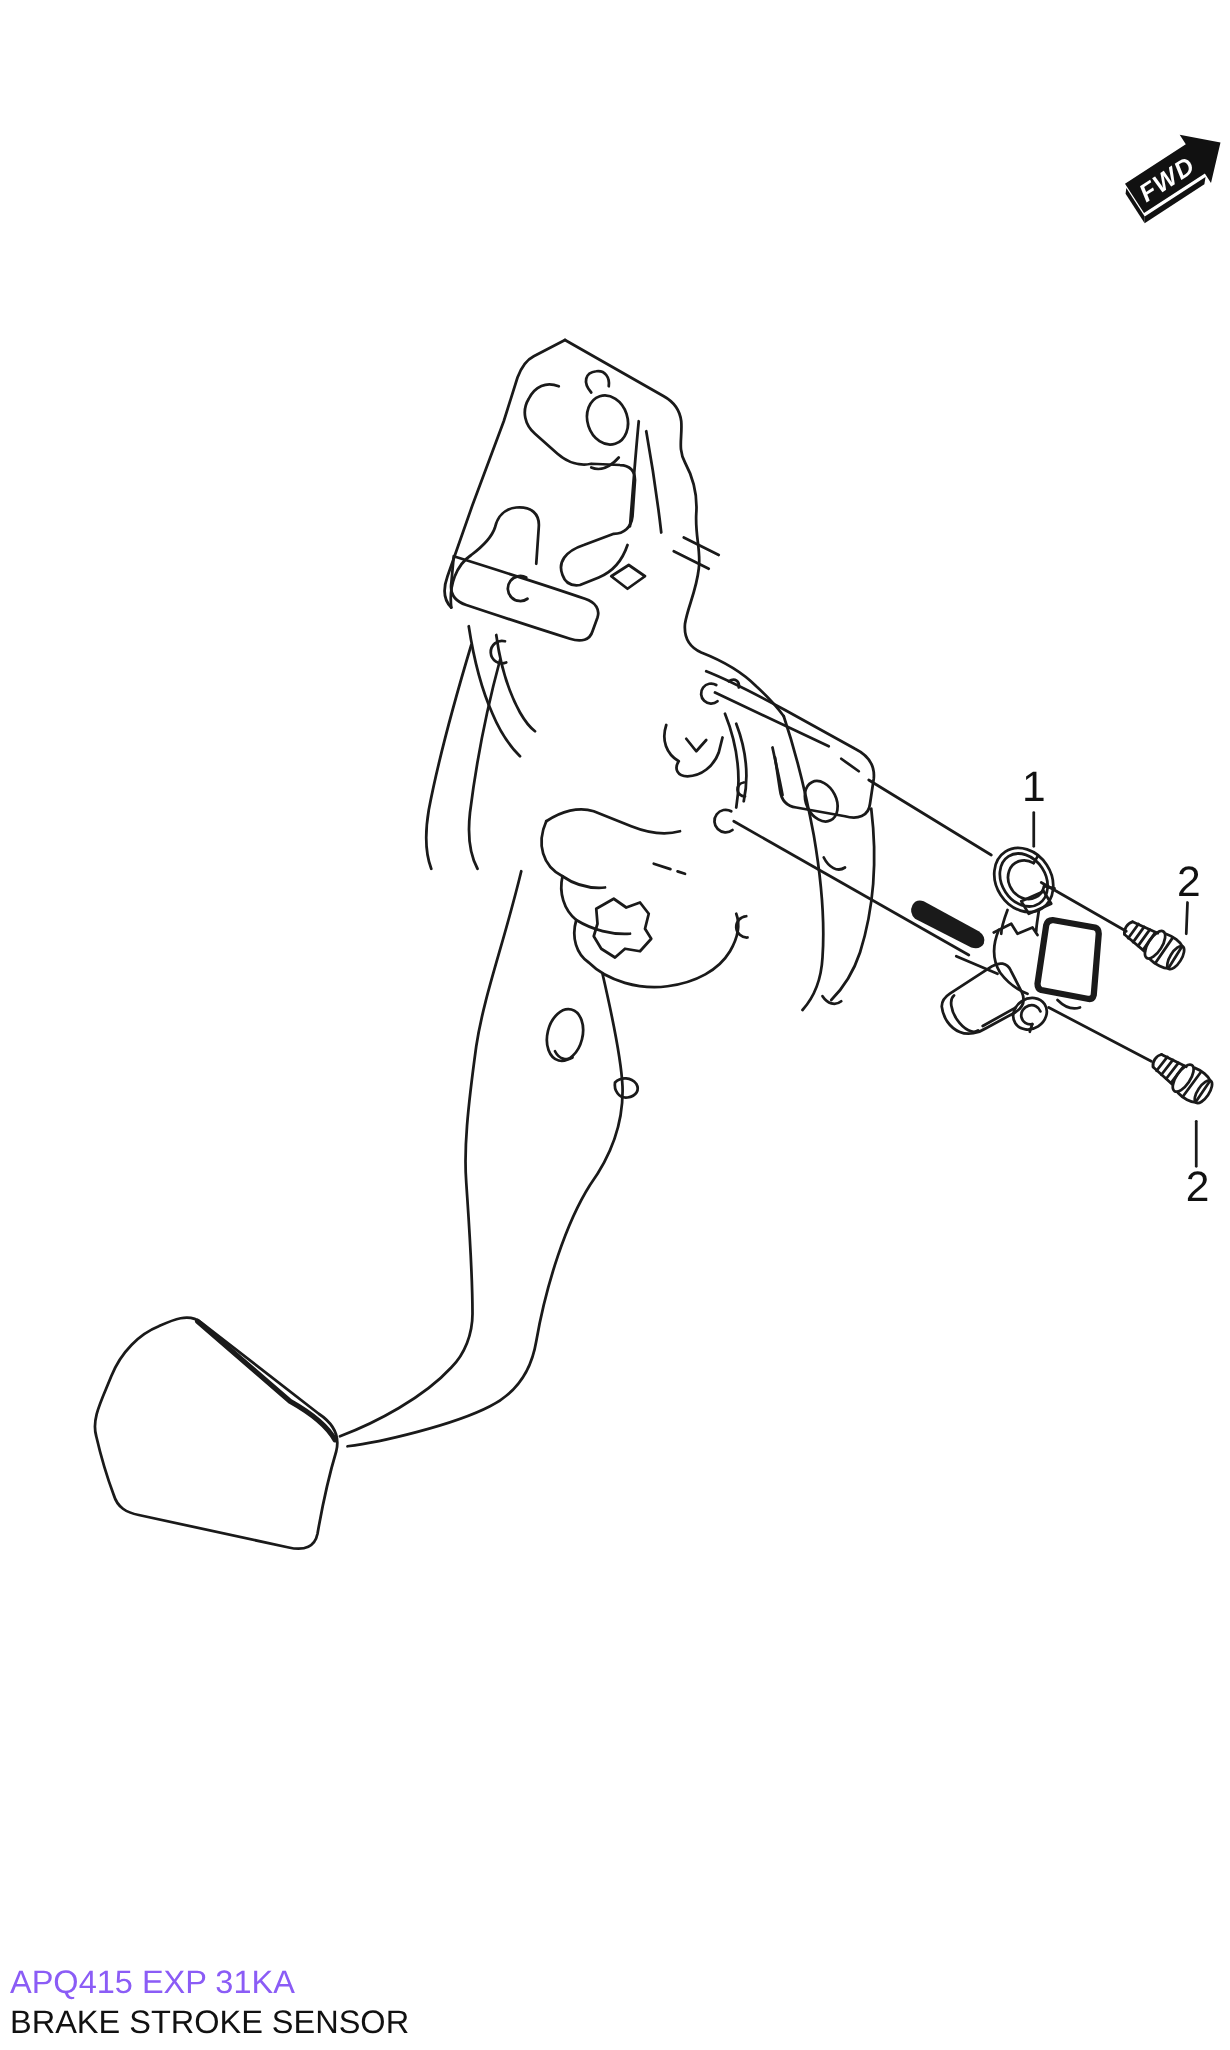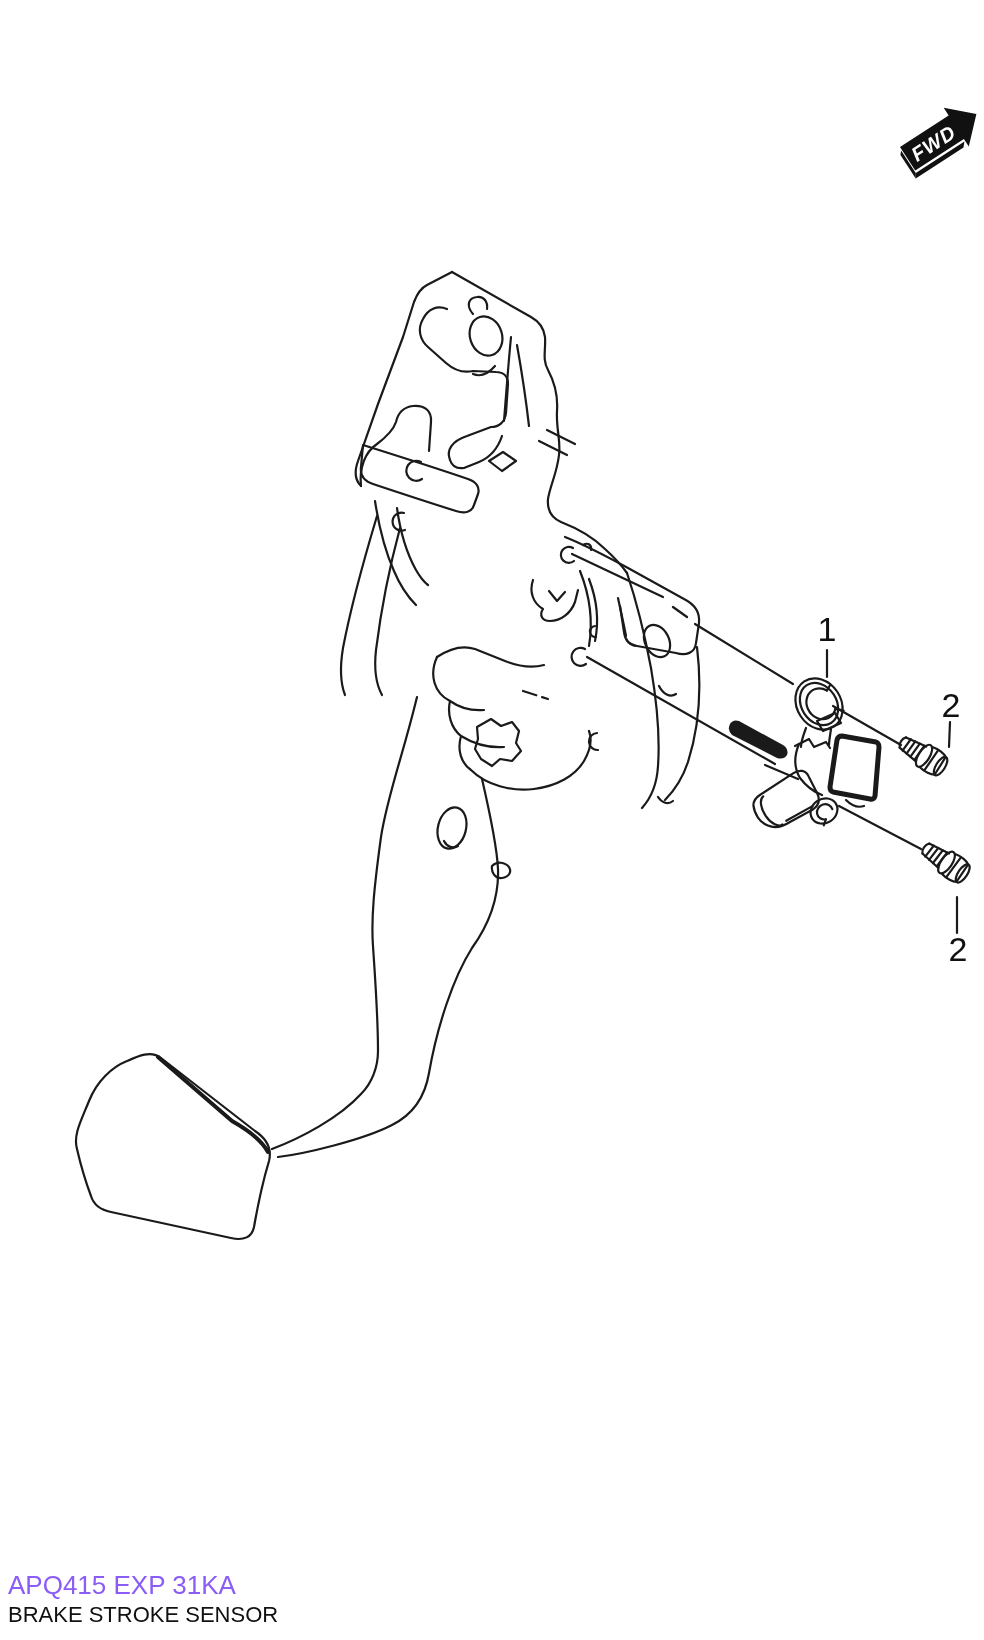--- a/index.html
+++ b/index.html
@@ -5,21 +5,21 @@
   html,body{margin:0;padding:0;background:#ffffff;}
   .page{
     position:relative;width:984px;height:1640px;background:#ffffff;overflow:hidden;
     font-family:"Liberation Sans", sans-serif;color:#111;
   }
   .fig-title{
     position:absolute;left:10px;top:4px;font-size:44px;font-weight:600;
     letter-spacing:0px;color:#111;
   }
   .footer-line1{position:absolute;left:8px;top:1570px;font-size:26px;color:#8b5cf6;}
-  .footer-line2{position:absolute;left:8px;top:1602px;font-size:22px;color:#111;}
+  .footer-line2{position:absolute;left:8px;top:1602px;font-size:26px;color:#111;}
   svg.art{position:absolute;left:0;top:0;}
   .callout-num{font-family:"Liberation Sans",sans-serif;font-size:34px;fill:#111;}
   .fwd-text{font-family:"Liberation Sans",sans-serif;font-size:20px;font-style:italic;font-weight:bold;fill:#ffffff;letter-spacing:1px;}
 </style>
 </head>
 <body>
 
 <div class="page">
 
 

